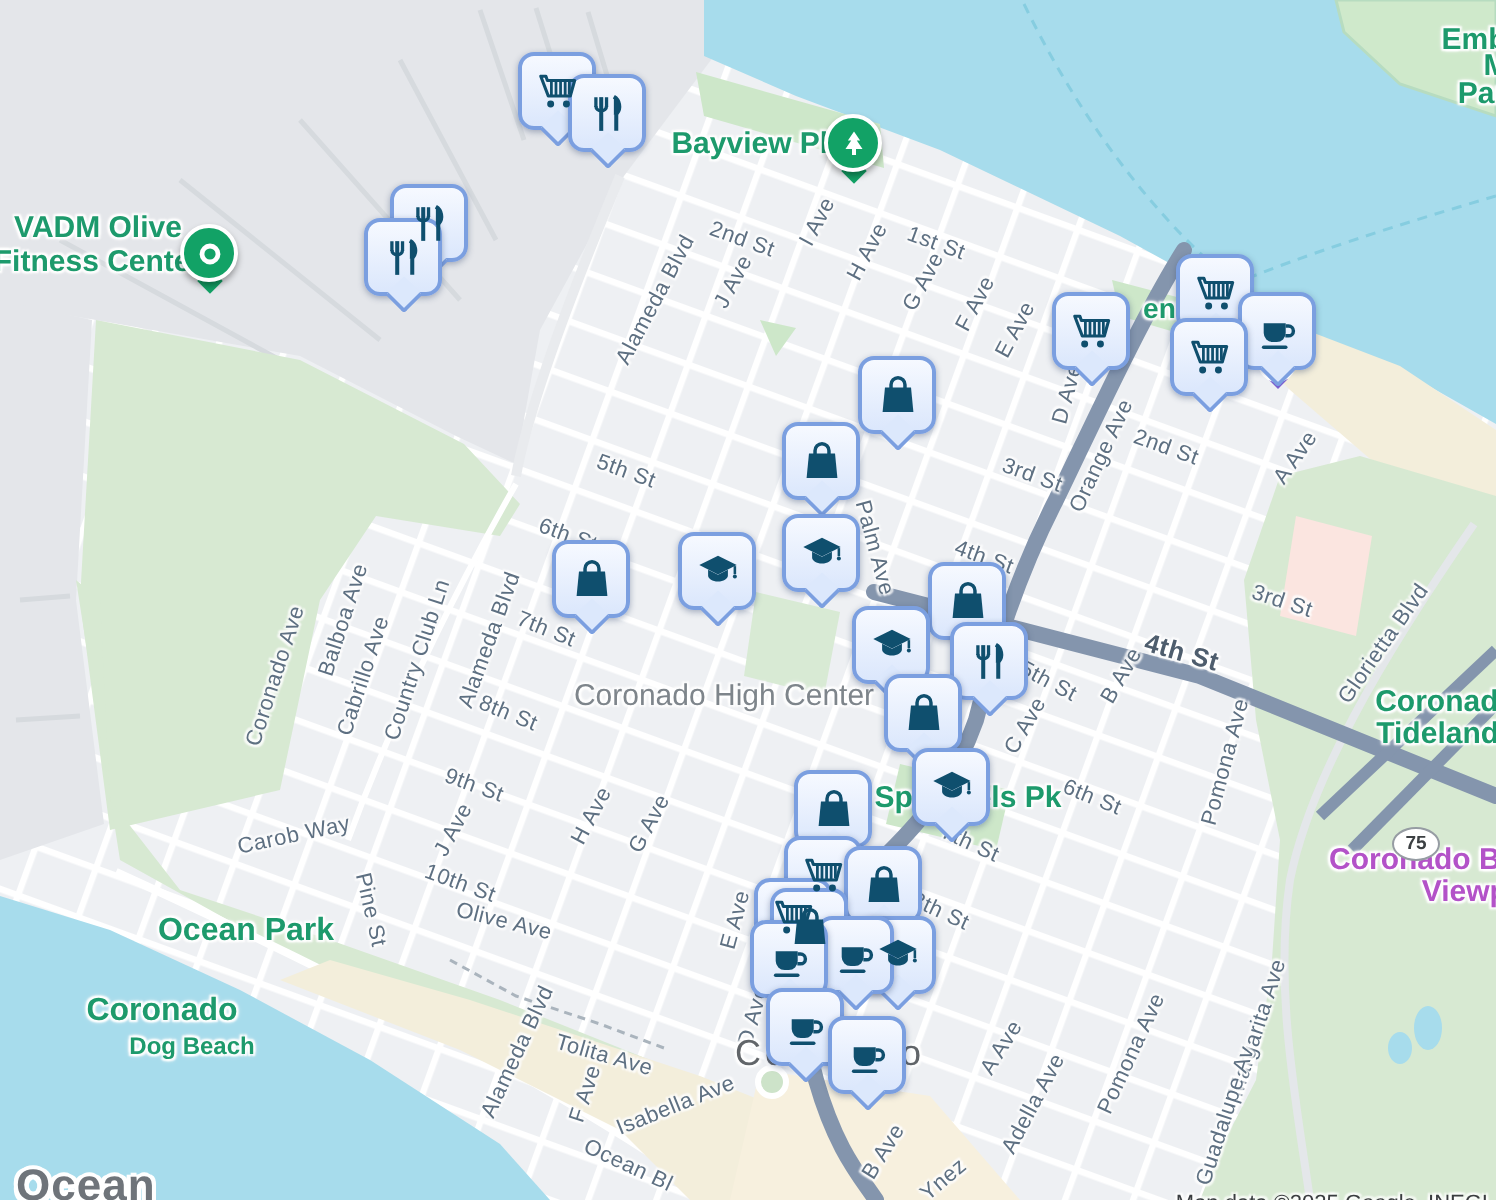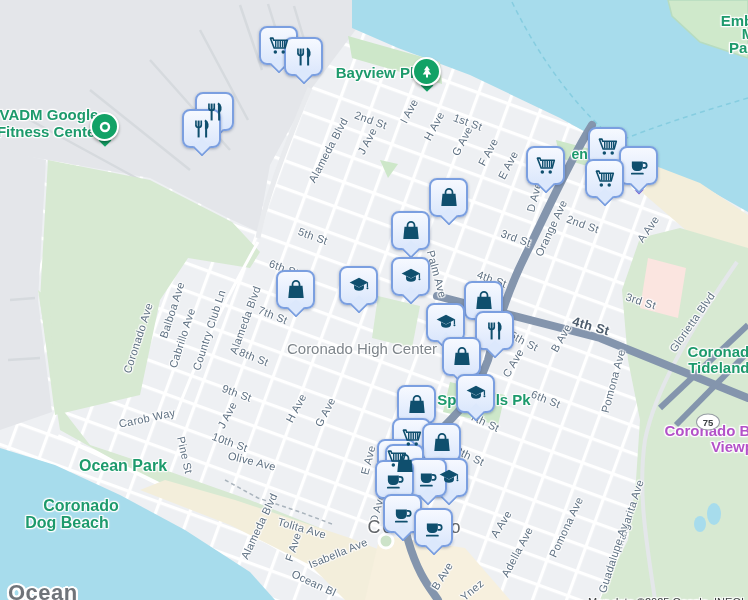--- a/index.html
+++ b/index.html
@@ -166,30 +166,30 @@
       <span class="street-label" style="left: 442px; top: 576px; transform: translate(-50%, -50%) rotate(-58deg);">B Ave</span>
       <span class="street-label" style="left: 472px; top: 590px; transform: translate(-50%, -50%) rotate(-40deg);">Ynez</span>
       <span class="street-label" style="left: 470px; top: 456px; transform: translate(-50%, -50%) rotate(25deg);">8th St</span>
       <span class="street-label" style="left: 485px; top: 422px; transform: translate(-50%, -50%) rotate(25deg);">7th St</span>
       <span class="street-label" style="left: 501px; top: 524px; transform: translate(-50%, -50%) rotate(-58deg);">A Ave</span>
       <span class="street-label" style="left: 517px; top: 552px; transform: translate(-50%, -50%) rotate(-62deg);">Adella Ave</span>
       <span class="street-label" style="left: 613px; top: 381px; transform: translate(-50%, -50%) rotate(-75deg);">Pomona Ave</span>
       <span class="street-label" style="left: 566px; top: 527px; transform: translate(-50%, -50%) rotate(-65deg);">Pomona Ave</span>
       <span class="street-label" style="left: 629px; top: 514px; transform: translate(-50%, -50%) rotate(-72deg);">Margarita Ave</span>
       <span class="street-label" style="left: 613px; top: 558px; transform: translate(-50%, -50%) rotate(-72deg);">Guadalupe Av</span>
-      <div class="place-label pl-park" style="left: 49px; top: 114px; font-size: 15px; transform: translate(-50%, -50%);">VADM Google</div>
+      <div class="place-label pl-park" style="left: 49px; top: 114px; font-size: 15px; transform: translate(-50%, -50%);">VADM Olive</div>
       <div class="place-label pl-park" style="left: 49px; top: 131px; font-size: 15px; transform: translate(-50%, -50%);">Fitness Center</div>
       <div class="place-label pl-park" style="left: 377px; top: 72px; font-size: 15px; transform: translate(-50%, -50%);">Bayview Pk</div>
       <div class="place-label pl-park" style="left: 584px; top: 154px; font-size: 14px; transform: translate(-50%, -50%);">enn</div>
       <div class="place-label pl-poigray" style="left: 362px; top: 348px; font-size: 15px; transform: translate(-50%, -50%);">Coronado High Center</div>
       <div class="place-label pl-park" style="left: 484px; top: 399px; font-size: 15px; transform: translate(-50%, -50%);">Spreckels Pk</div>
       <div class="place-label pl-city" style="left: 415px; top: 527px; font-size: 18px; transform: translate(-50%, -50%);">Coronado</div>
       <div class="place-label pl-park" style="left: 123px; top: 466px; font-size: 16px; transform: translate(-50%, -50%);">Ocean Park</div>
       <div class="place-label pl-park" style="left: 81px; top: 506px; font-size: 16px; transform: translate(-50%, -50%);">Coronado</div>
-      <div class="place-label pl-park" style="left: 67px; top: 523px; font-size: 16px; transform: translate(-50%, -50%);">Dog Beach</div>
+      <div class="place-label pl-park" style="left: 96px; top: 523px; font-size: 12px; transform: translate(-50%, -50%);">Dog Beach</div>
       <div class="place-label pl-park" style="left: 723px; top: 351px; font-size: 15px; transform: translate(-50%, -50%);">Coronado</div>
       <div class="place-label pl-park" style="left: 723px; top: 367px; font-size: 15px; transform: translate(-50%, -50%);">Tidelands</div>
       <div class="place-label pl-purple" style="left: 717px; top: 430px; font-size: 15px; transform: translate(-50%, -50%);">Coronado Brid</div>
       <div class="place-label pl-purple" style="left: 737px; top: 446px; font-size: 15px; transform: translate(-50%, -50%);">Viewpo</div>
       <div class="place-label pl-park" style="left: 737px; top: 20px; font-size: 15px; transform: translate(-50%, -50%);">Emb</div>
       <div class="place-label pl-park" style="left: 748px; top: 33px; font-size: 15px; transform: translate(-50%, -50%);">M</div>
       <div class="place-label pl-park" style="left: 741px; top: 47px; font-size: 15px; transform: translate(-50%, -50%);">Par</div>
     </div>
 
   <div id="markers">

